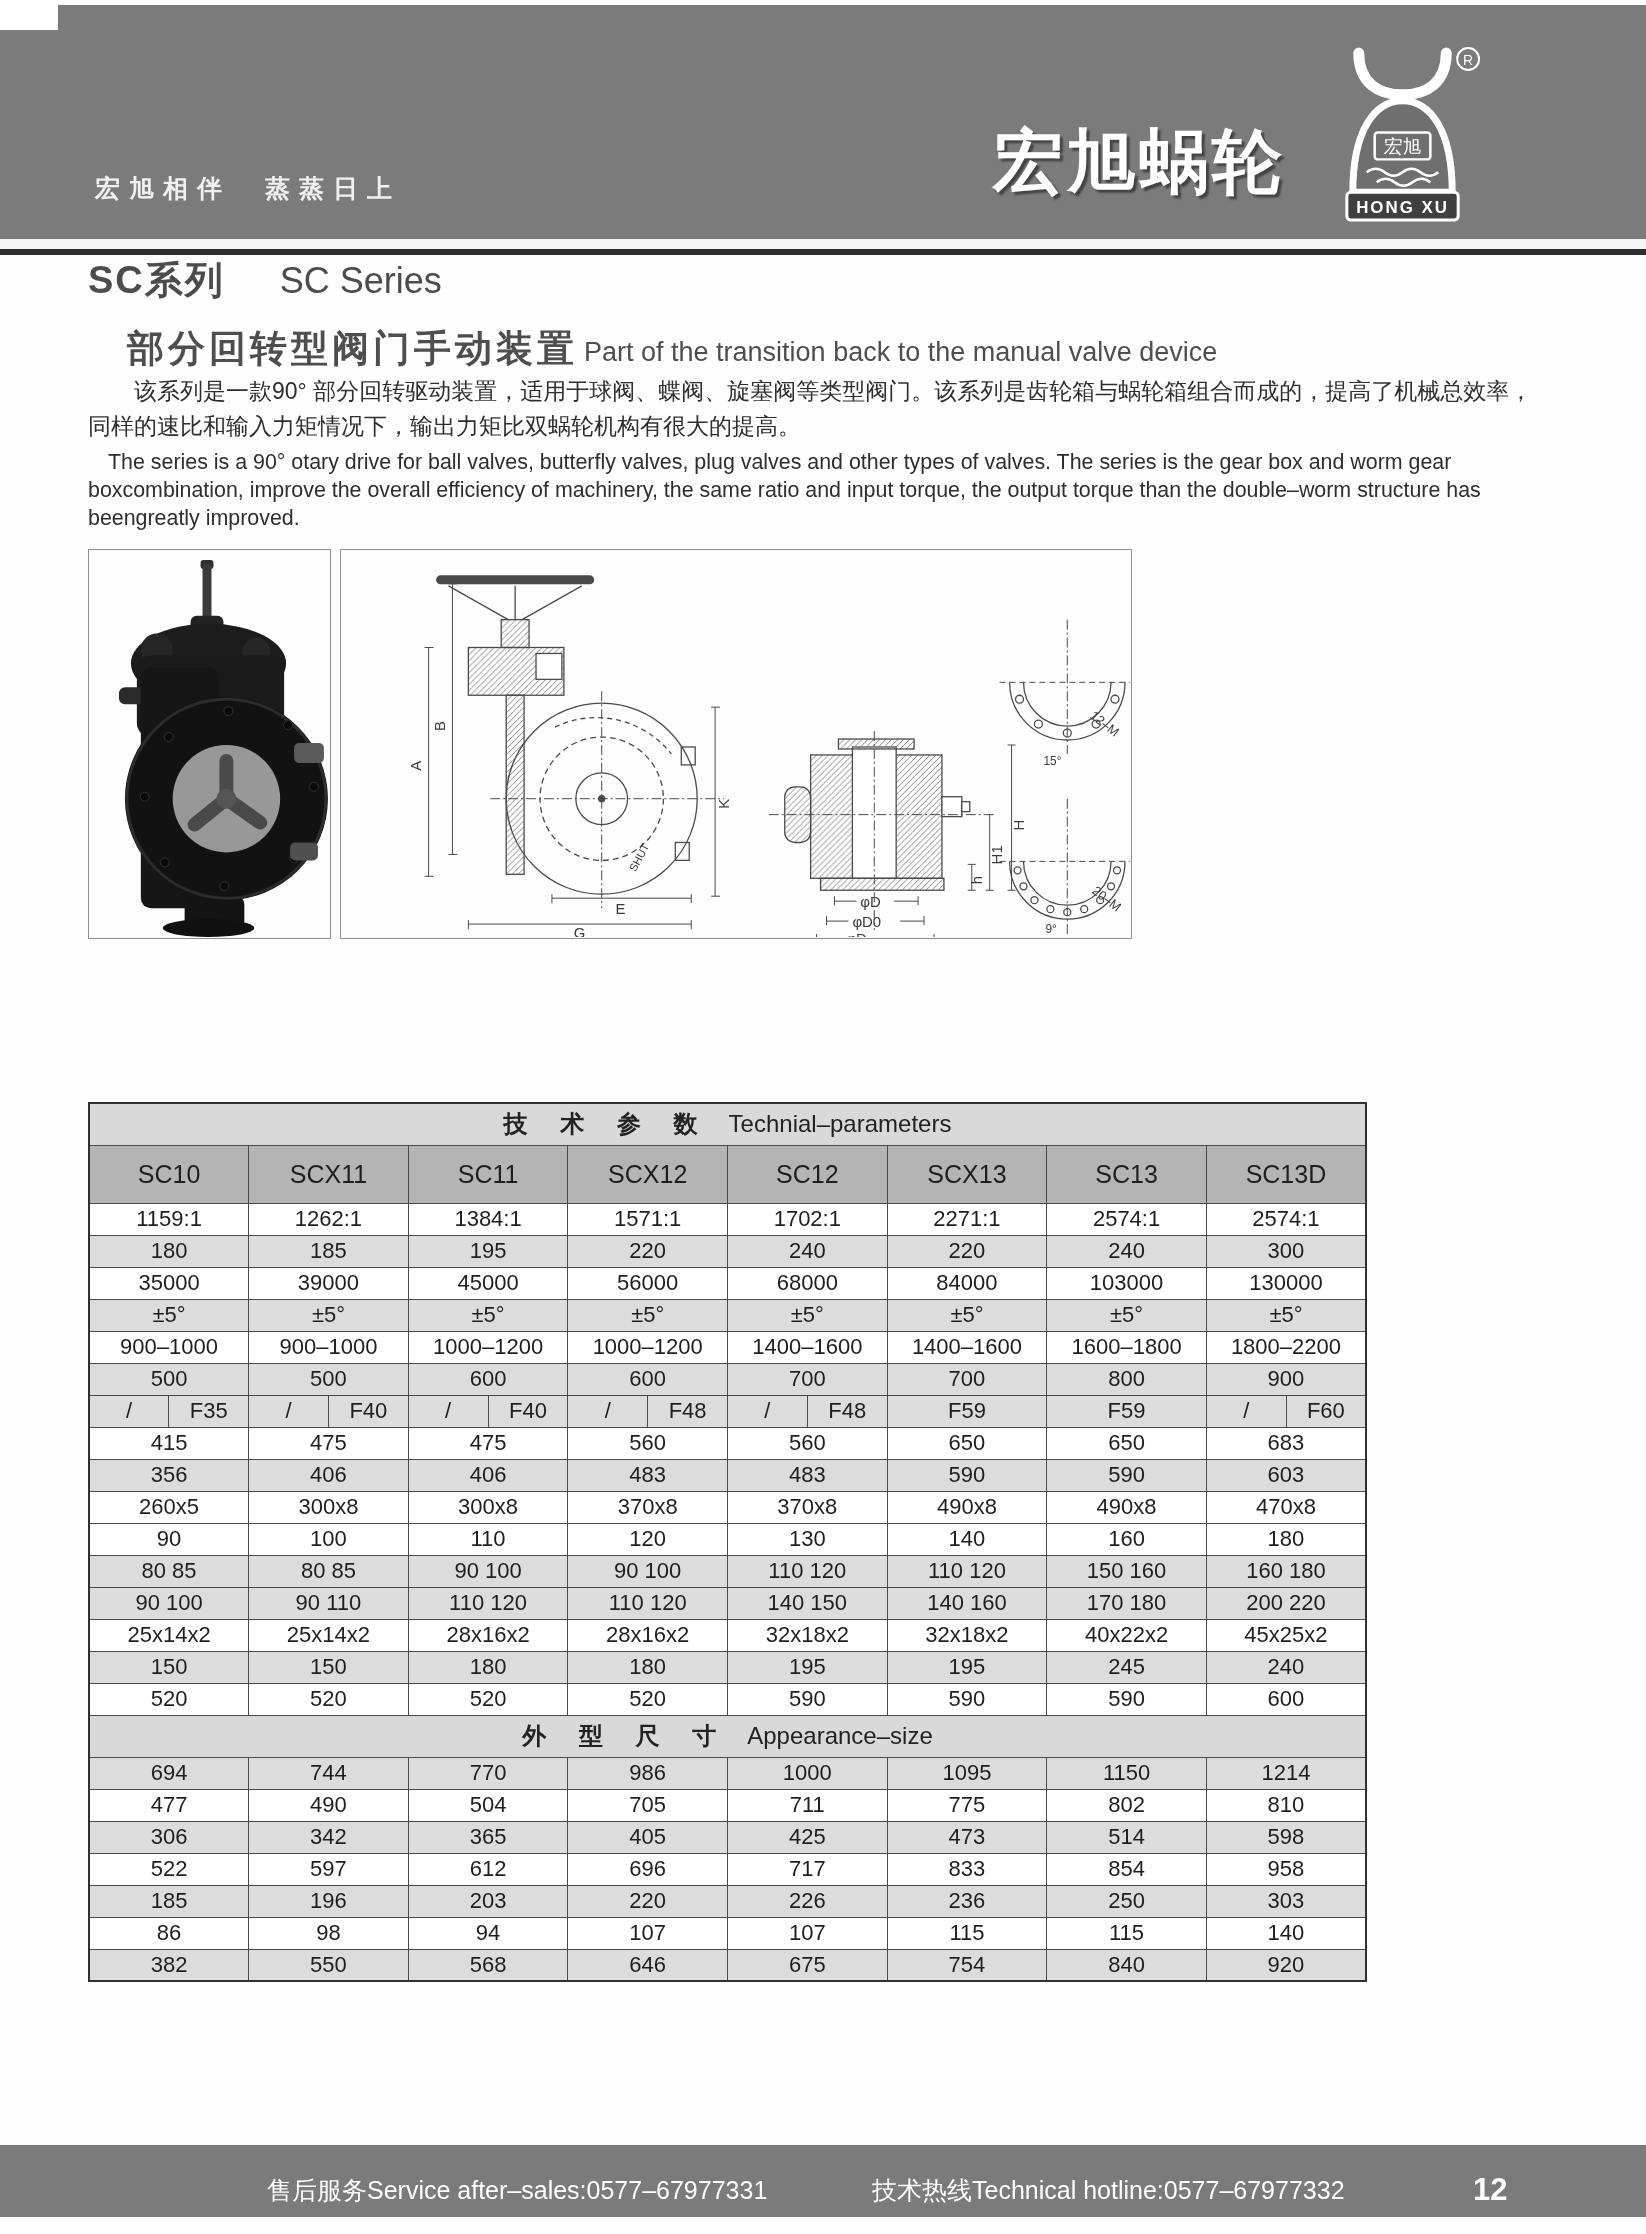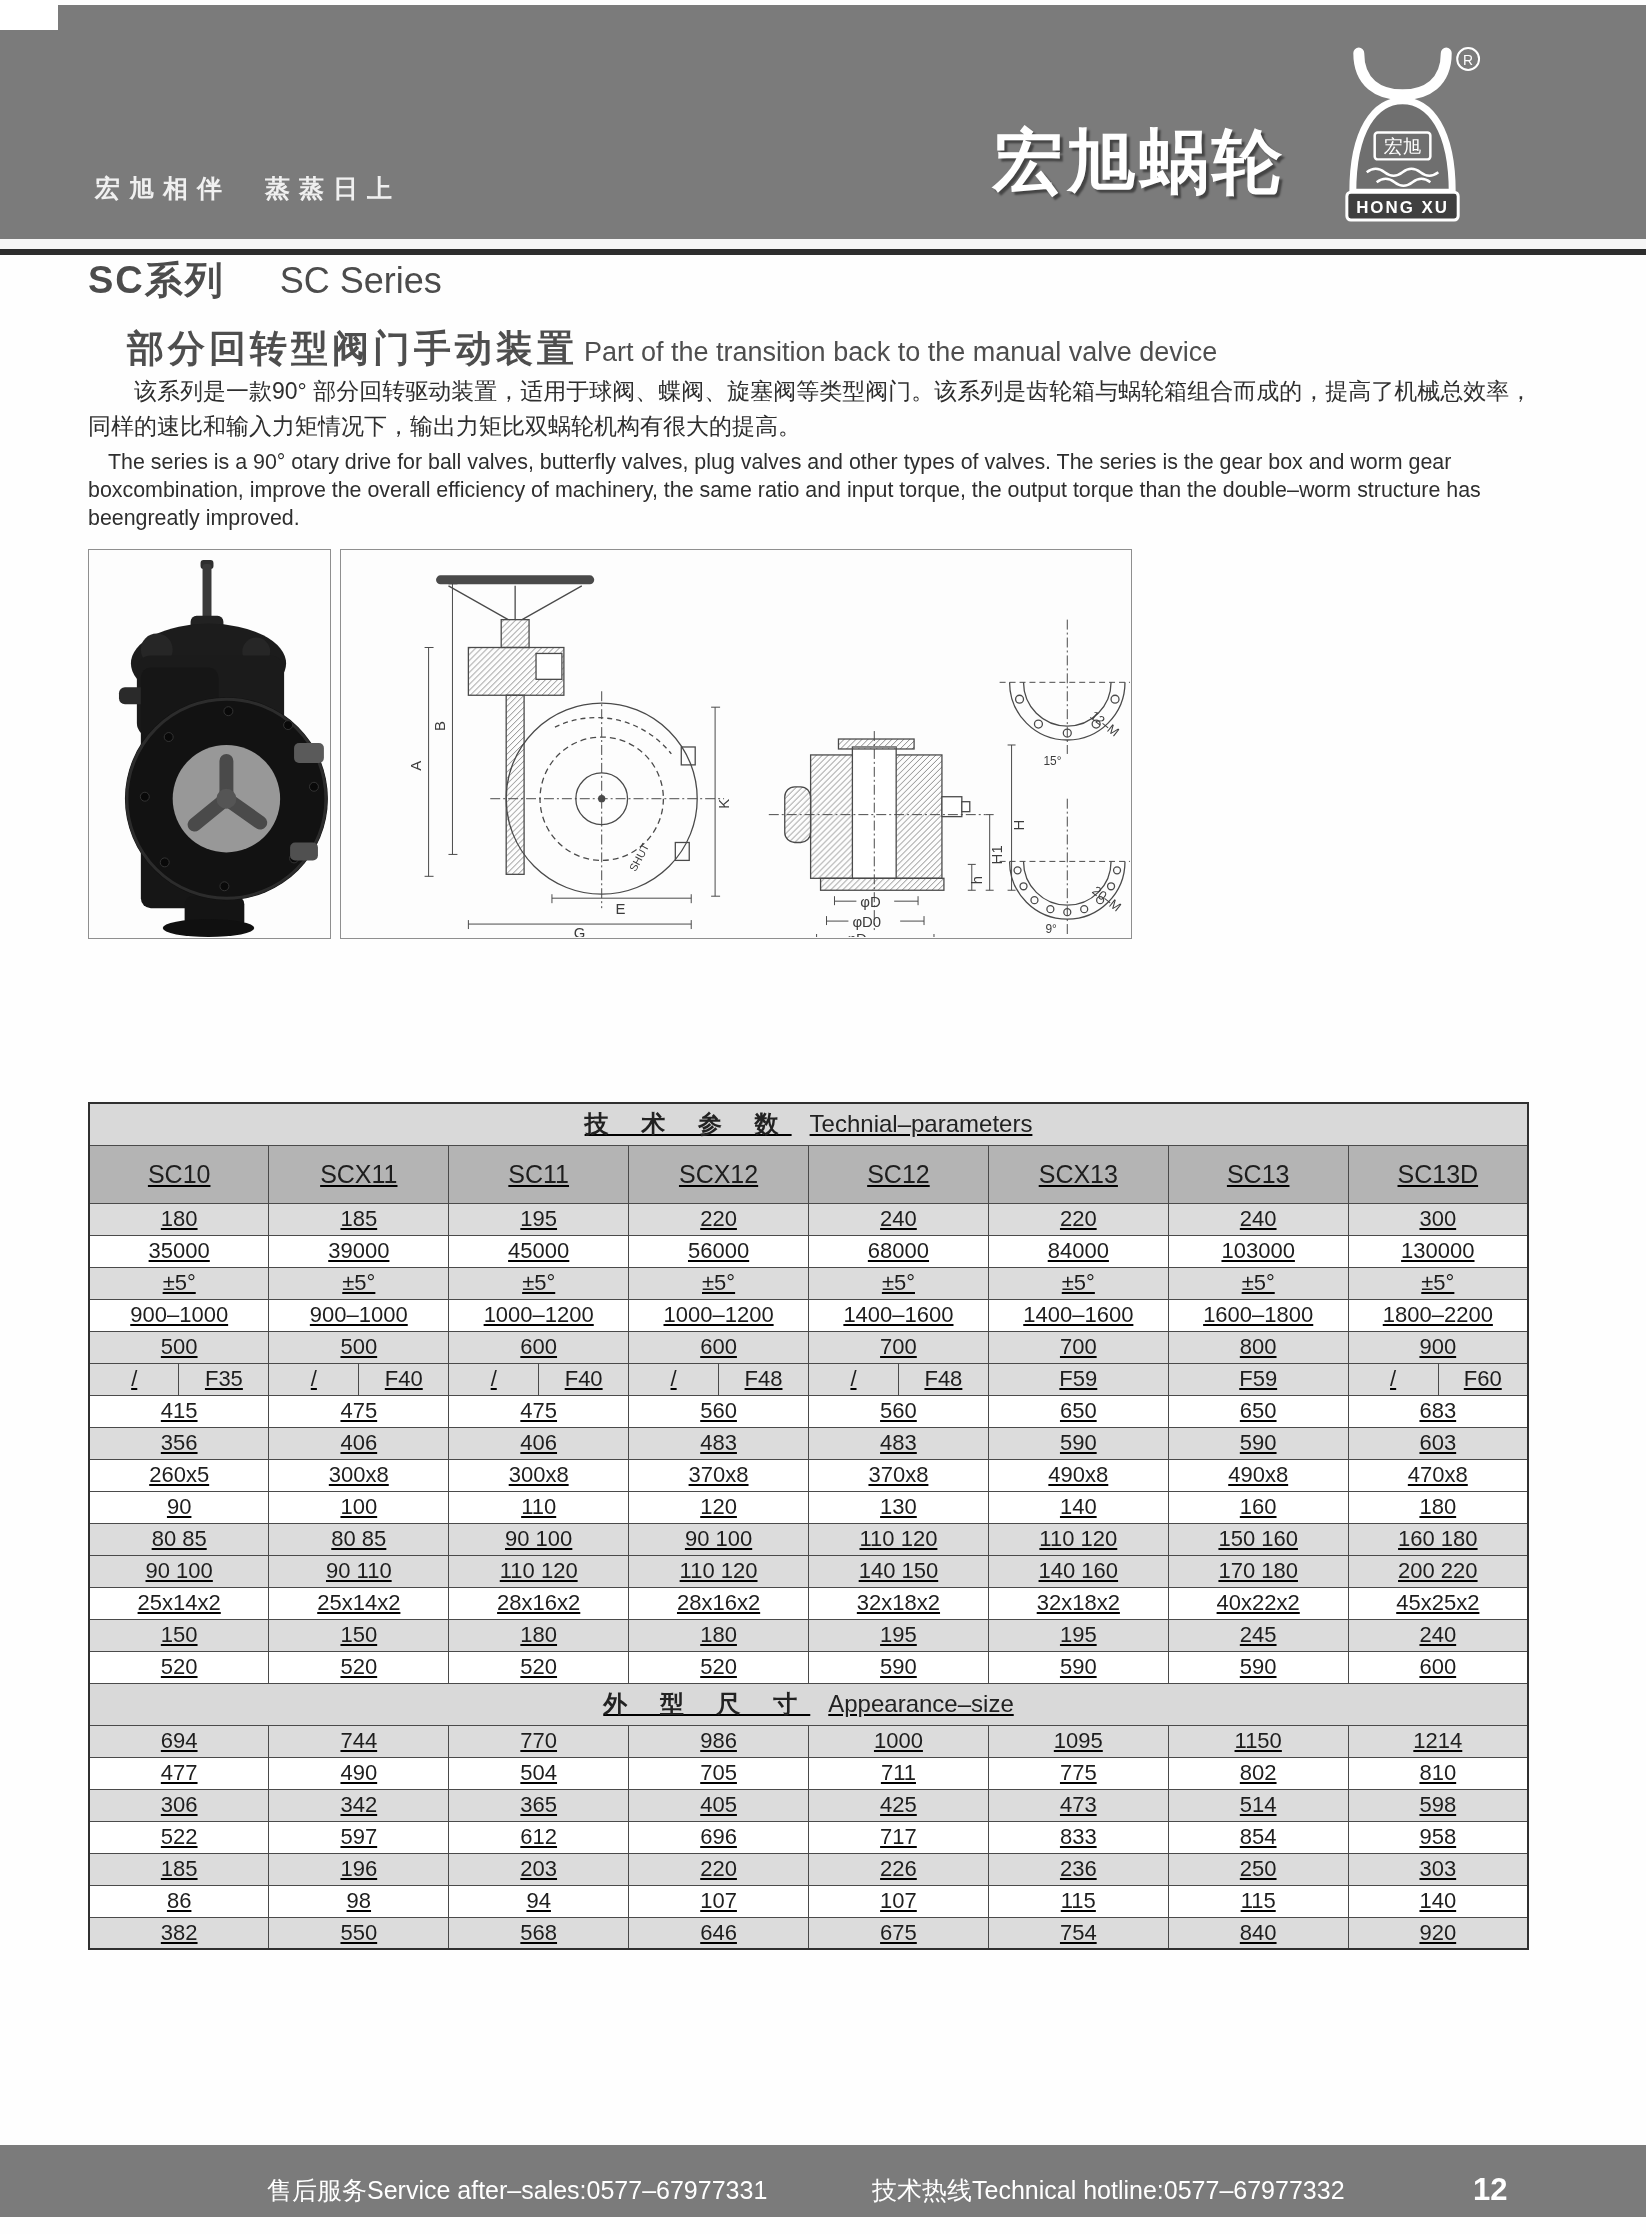--- a/index.html
+++ b/index.html
@@ -31,22 +31,22 @@
              color:#2e2e2e; line-height:28px; text-indent:20px; }
 
   
   .photo-box { position:absolute; left:88px; top:549px; width:243px; height:390px;
                border:1.5px solid #8f8f8f; background:#fdfdfd; }
   .draw-box  { position:absolute; left:340px; top:549px; width:792px; height:390px;
                border:1.5px solid #8f8f8f; background:#fdfdfd; }
   .draw-box svg text { font-family:"Liberation Sans", sans-serif; fill:#3c3c3c; }
 
   
-  .spec { position:absolute; left:88px; top:1102px; width:1441px;
-          border-collapse:collapse; table-layout:fixed;text-decoration:underline; }
+  .spec { position:absolute; left:88px; top:1102px; width:1279px;
+          border-collapse:collapse; table-layout:fixed; }
   .spec td { border:1px solid #4a4a4a; text-align:center; vertical-align:middle;
              font-size:22px; color:#1e1e1e; height:32px; padding:0 2px; overflow:hidden; }
   .spec { border:2px solid #303030; }
   .spec tr.sec td { background:#d9d9d9; height:42px; font-size:24px; color:#222; }
   .spec tr.sec .sec-cn { letter-spacing:13px; font-weight:bold; margin-right:18px; }
   .spec tr.sec .sec-en { letter-spacing:0; }
   .spec tr.cols td { background:#b4b4b4; height:58px; font-size:25px; padding-bottom:0; }
   .spec tr.row-g td { background:#dcdcdc; }
   .spec tr.row-w td { background:#ffffff; }
 
@@ -226,20 +226,30 @@
         <tr class="cols">
           <td colspan="2">SC10</td>
           <td colspan="2">SCX11</td>
           <td colspan="2">SC11</td>
           <td colspan="2">SCX12</td>
           <td colspan="2">SC12</td>
           <td colspan="2">SCX13</td>
           <td colspan="2">SC13</td>
           <td colspan="2">SC13D</td>
         </tr>
+        <tr class="row-w">
+          <td colspan="2">1159:1</td>
+          <td colspan="2">1262:1</td>
+          <td colspan="2">1384:1</td>
+          <td colspan="2">1571:1</td>
+          <td colspan="2">1702:1</td>
+          <td colspan="2">2271:1</td>
+          <td colspan="2">2574:1</td>
+          <td colspan="2">2574:1</td>
+        </tr>
         <tr class="row-g">
           <td colspan="2">180</td>
           <td colspan="2">185</td>
           <td colspan="2">195</td>
           <td colspan="2">220</td>
           <td colspan="2">240</td>
           <td colspan="2">220</td>
           <td colspan="2">240</td>
           <td colspan="2">300</td>
         </tr>

